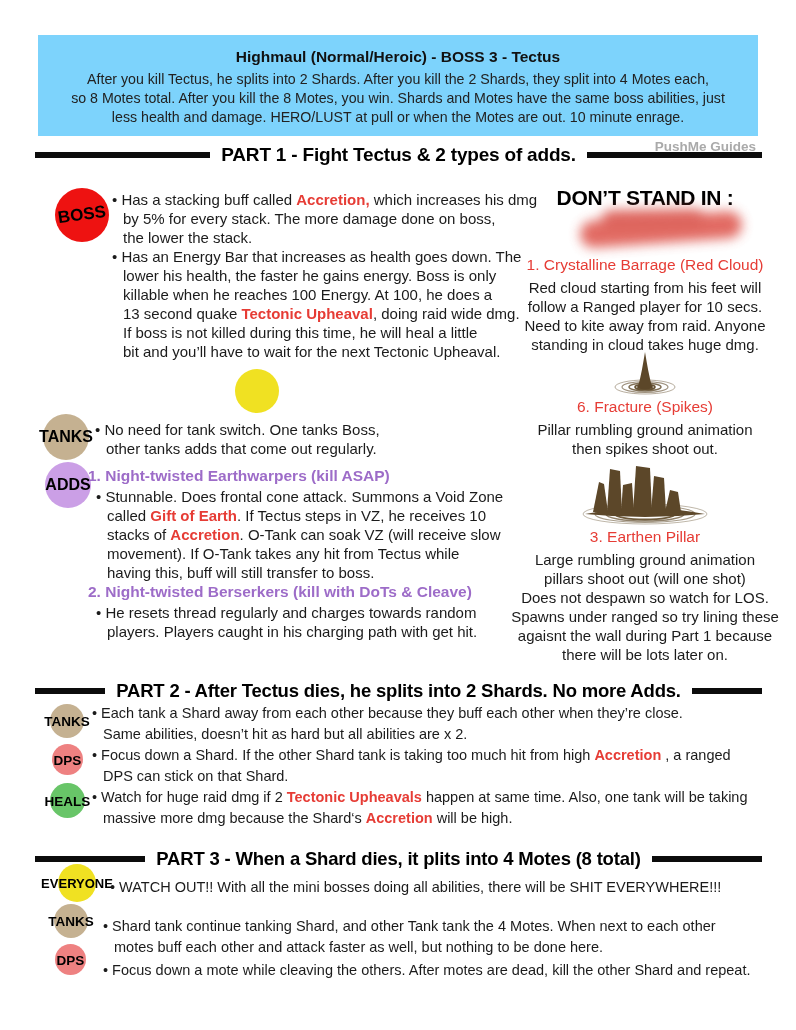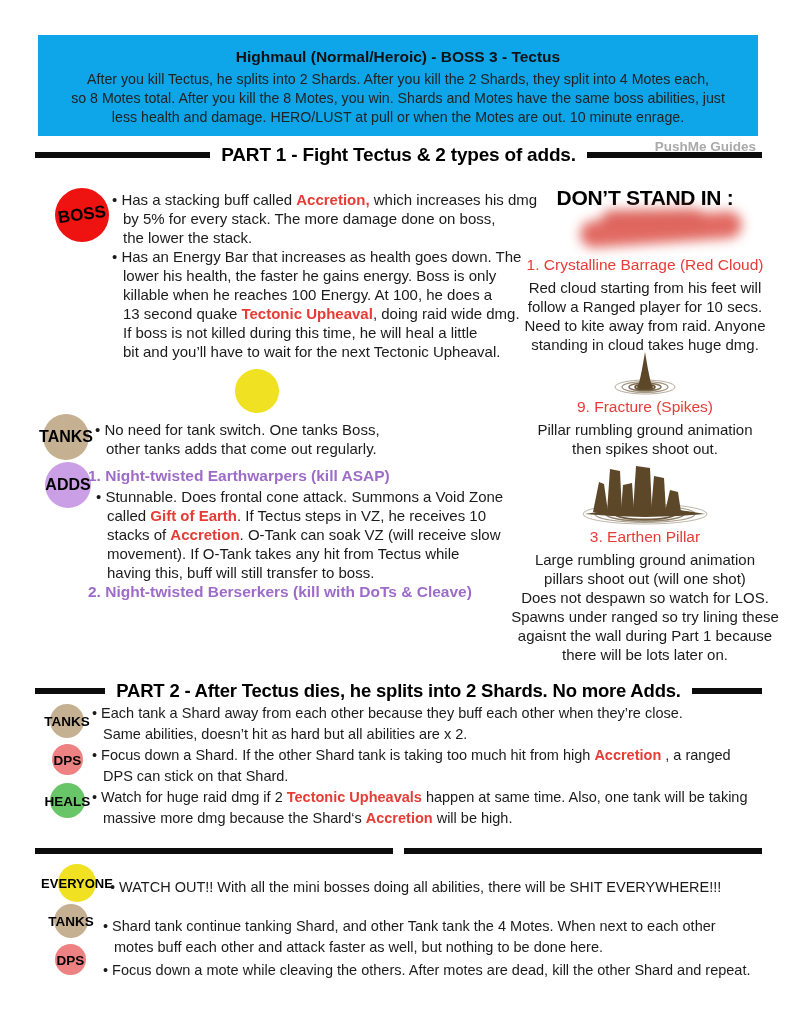--- a/index.html
+++ b/index.html
@@ -5,21 +5,21 @@
   html,body { margin:0; padding:0; background:#ffffff; }
   .page {
     position:relative; width:796px; height:1030px; background:#fff;
     font-family:"Liberation Sans", sans-serif; color:#1b1b1b; overflow:hidden;
   }
   .pre { white-space:pre-line; }
 
   
   .intro-box {
     position:absolute; left:38px; top:35px; width:720px; height:101px;
-    background:#0ea5e9; text-align:center;
+    background:#7dd3fc; text-align:center;
   }
   .doc-title { font-weight:700; font-size:15.5px; margin-top:13px; color:#111; }
   .doc-intro { font-size:14.2px; line-height:19px; margin-top:4px; color:#222; padding:0 8px; }
   .brand {
     position:absolute; right:40px; top:139px; font-weight:700; font-size:13.5px; color:#aaaaaa;
   }
 
   
   .part-header {
     position:absolute; left:35px; right:34px; display:flex; align-items:center; gap:11px;
@@ -166,20 +166,22 @@
     <div class="mlabel">ADDS</div>
   </div>
   <div class="adds-block">
     <div class="add-heading">1. Night-twisted Earthwarpers (kill ASAP)</div>
     <div class="bullet body-txt pre"><span>• Stunnable. Does frontal cone attack. Summons a Void Zone
 called </span><span class="s-red">Gift of Earth</span><span>. If Tectus steps in VZ, he receives 10
 stacks of </span><span class="s-red">Accretion</span><span>. O-Tank can soak VZ (will receive slow
 movement). If O-Tank takes any hit from Tectus while
 having this, buff will still transfer to boss.</span></div>
     <div class="add-heading h2">2. Night-twisted Berserkers (kill with DoTs &amp; Cleave)</div>
+    <div class="bullet body-txt pre">• He resets thread regularly and charges towards random
+players. Players caught in his charging path with get hit.</div>
   </div>
 
   <div class="right-col">
     <div class="dont-heading">DON’T STAND IN :</div>
 
     <div class="blob-wrap">
       <div class="blob"></div>
     </div>
 
     <div class="rc-title t-cry">1. Crystalline Barrage (Red Cloud)</div>
@@ -193,21 +195,21 @@
         <g fill="none" stroke="#5f4a29">
           <ellipse cx="50" cy="37" rx="30" ry="7" stroke-width="1" opacity="0.45"></ellipse>
           <ellipse cx="50" cy="37" rx="23" ry="5.5" stroke-width="1.2" opacity="0.6"></ellipse>
           <ellipse cx="50" cy="37" rx="16" ry="4" stroke-width="1.5" opacity="0.8"></ellipse>
           <ellipse cx="50" cy="37" rx="10" ry="2.6" stroke-width="1.8" opacity="0.95"></ellipse>
         </g>
         <ellipse cx="50" cy="37" rx="8" ry="2.4" fill="#5c4729"></ellipse>
         <path d="M50 2 C48 14 46 26 43 37 L57 37 C54 26 52 14 50 2 Z" fill="#5c4729"></path>
       </svg>
     </div>
-    <div class="rc-title t-fra">9. Fracture (Spikes)</div>
+    <div class="rc-title t-fra">6. Fracture (Spikes)</div>
     <div class="rc-text p-fra pre">Pillar rumbling ground animation
 then spikes shoot out.</div>
 
     <div class="icon-pillar">
       <svg width="180" height="68" viewBox="0 0 180 68" style="display:block;margin:0 auto;">
         <g fill="none" stroke="#5f4a29">
           <ellipse cx="90" cy="56" rx="62" ry="10" stroke-width="1" opacity="0.4"></ellipse>
           <ellipse cx="90" cy="56" rx="50" ry="8.5" stroke-width="1.2" opacity="0.55"></ellipse>
           <ellipse cx="90" cy="56" rx="39" ry="7" stroke-width="1.5" opacity="0.7"></ellipse>
           <ellipse cx="90" cy="56" rx="30" ry="5.5" stroke-width="1.8" opacity="0.9"></ellipse>
@@ -254,20 +256,21 @@
 
   <div class="marker m-heals">
     <div class="circle c-green"></div>
     <div class="mlabel">HEALS</div>
   </div>
   <div class="row-txt bullet pre r-heals"><span>• Watch for huge raid dmg if 2 </span><span class="s-red">Tectonic Upheavals</span><span> happen at same time. Also, one tank will be taking
 massive more dmg because the Shard‘s </span><span class="s-red">Accretion</span><span> will be high.</span></div>
 
   <div class="part-header ph3">
     <div class="bar"></div>
+    <div class="txt">PART 3 - When a Shard dies, it plits into 4 Motes (8 total)</div>
     <div class="bar"></div>
   </div>
 
   <div class="marker m-every3">
     <div class="circle c-yellow"></div>
     <div class="mlabel">EVERYONE</div>
   </div>
   <div class="row-txt bullet pre r-every3"><span>• WATCH OUT!! With all the mini bosses doing all abilities, there will be SHIT EVERYWHERE!!!</span></div>
 
   <div class="marker m-tanks3">

